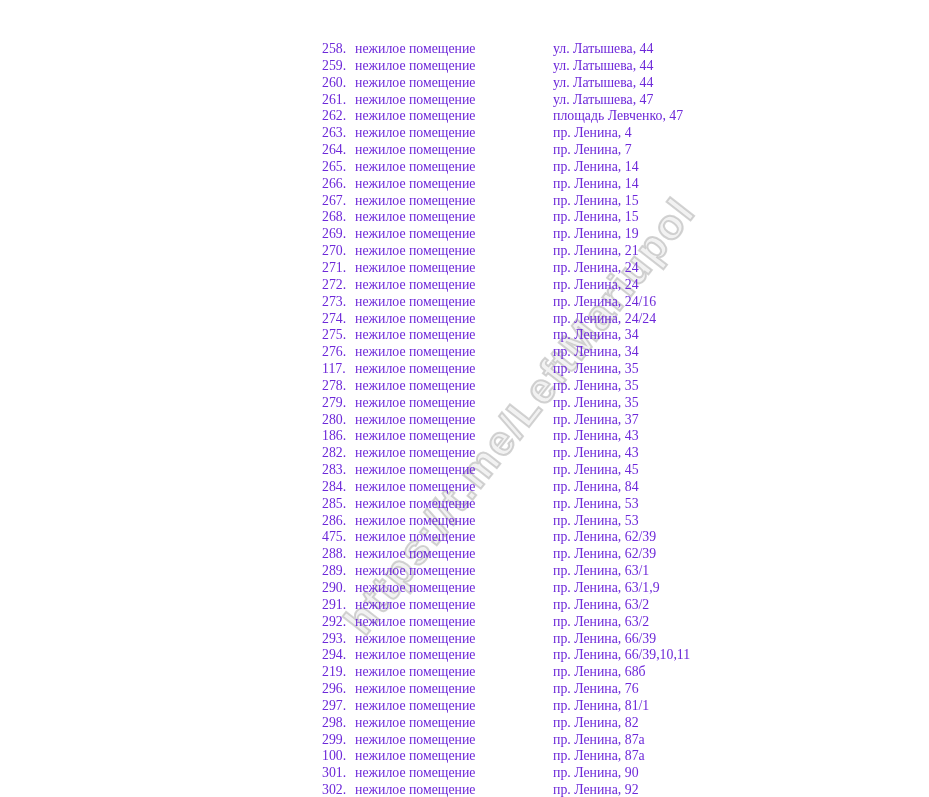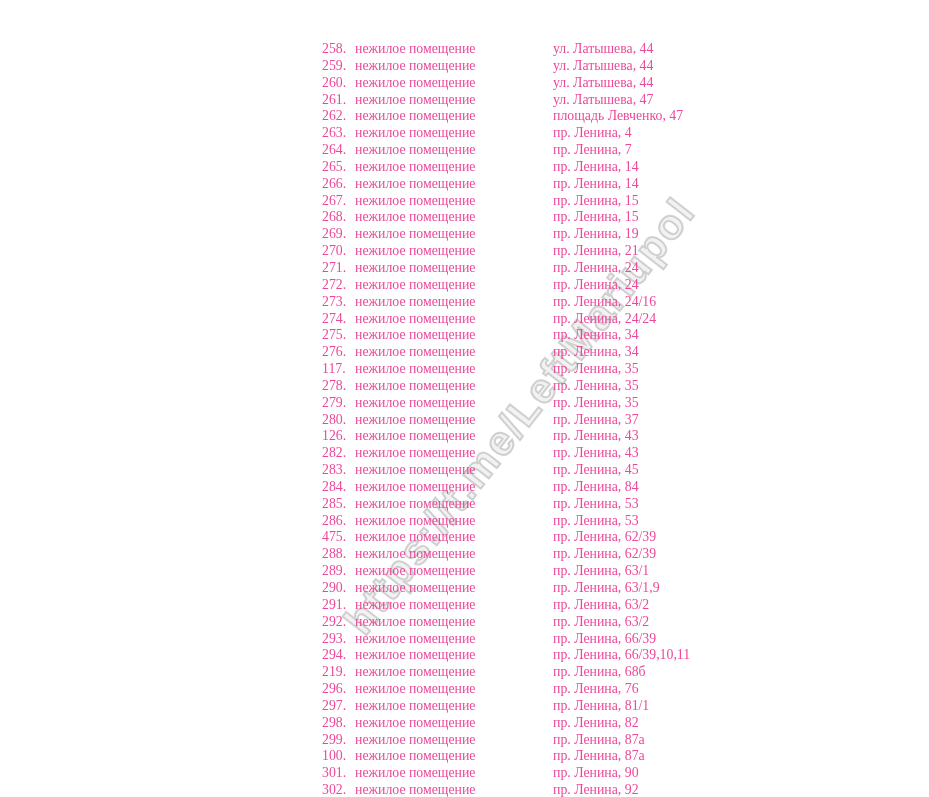--- a/index.html
+++ b/index.html
@@ -42,21 +42,21 @@
     left: 322px;
     top: 41px;
     z-index: 2;
   }
   .row {
     display: flex;
     align-items: baseline;
     height: 16.85px;
     line-height: 16.85px;
     font-size: 13.8px;
-    color: #ec4899;
+    color: #6d28d9;
     white-space: nowrap;
   }
   .num {
     width: 33px;
     flex: 0 0 33px;
   }
   .type {
     width: 198px;
     flex: 0 0 198px;
   }
@@ -202,21 +202,21 @@
     <span class="addr">пр. Ленина, 35</span>
   </div>
 
   <div class="row">
     <span class="num">280.</span>
     <span class="type">нежилое помещение</span>
     <span class="addr">пр. Ленина, 37</span>
   </div>
 
   <div class="row">
-    <span class="num">126.</span>
+    <span class="num">186.</span>
     <span class="type">нежилое помещение</span>
     <span class="addr">пр. Ленина, 43</span>
   </div>
 
   <div class="row">
     <span class="num">282.</span>
     <span class="type">нежилое помещение</span>
     <span class="addr">пр. Ленина, 43</span>
   </div>
 

